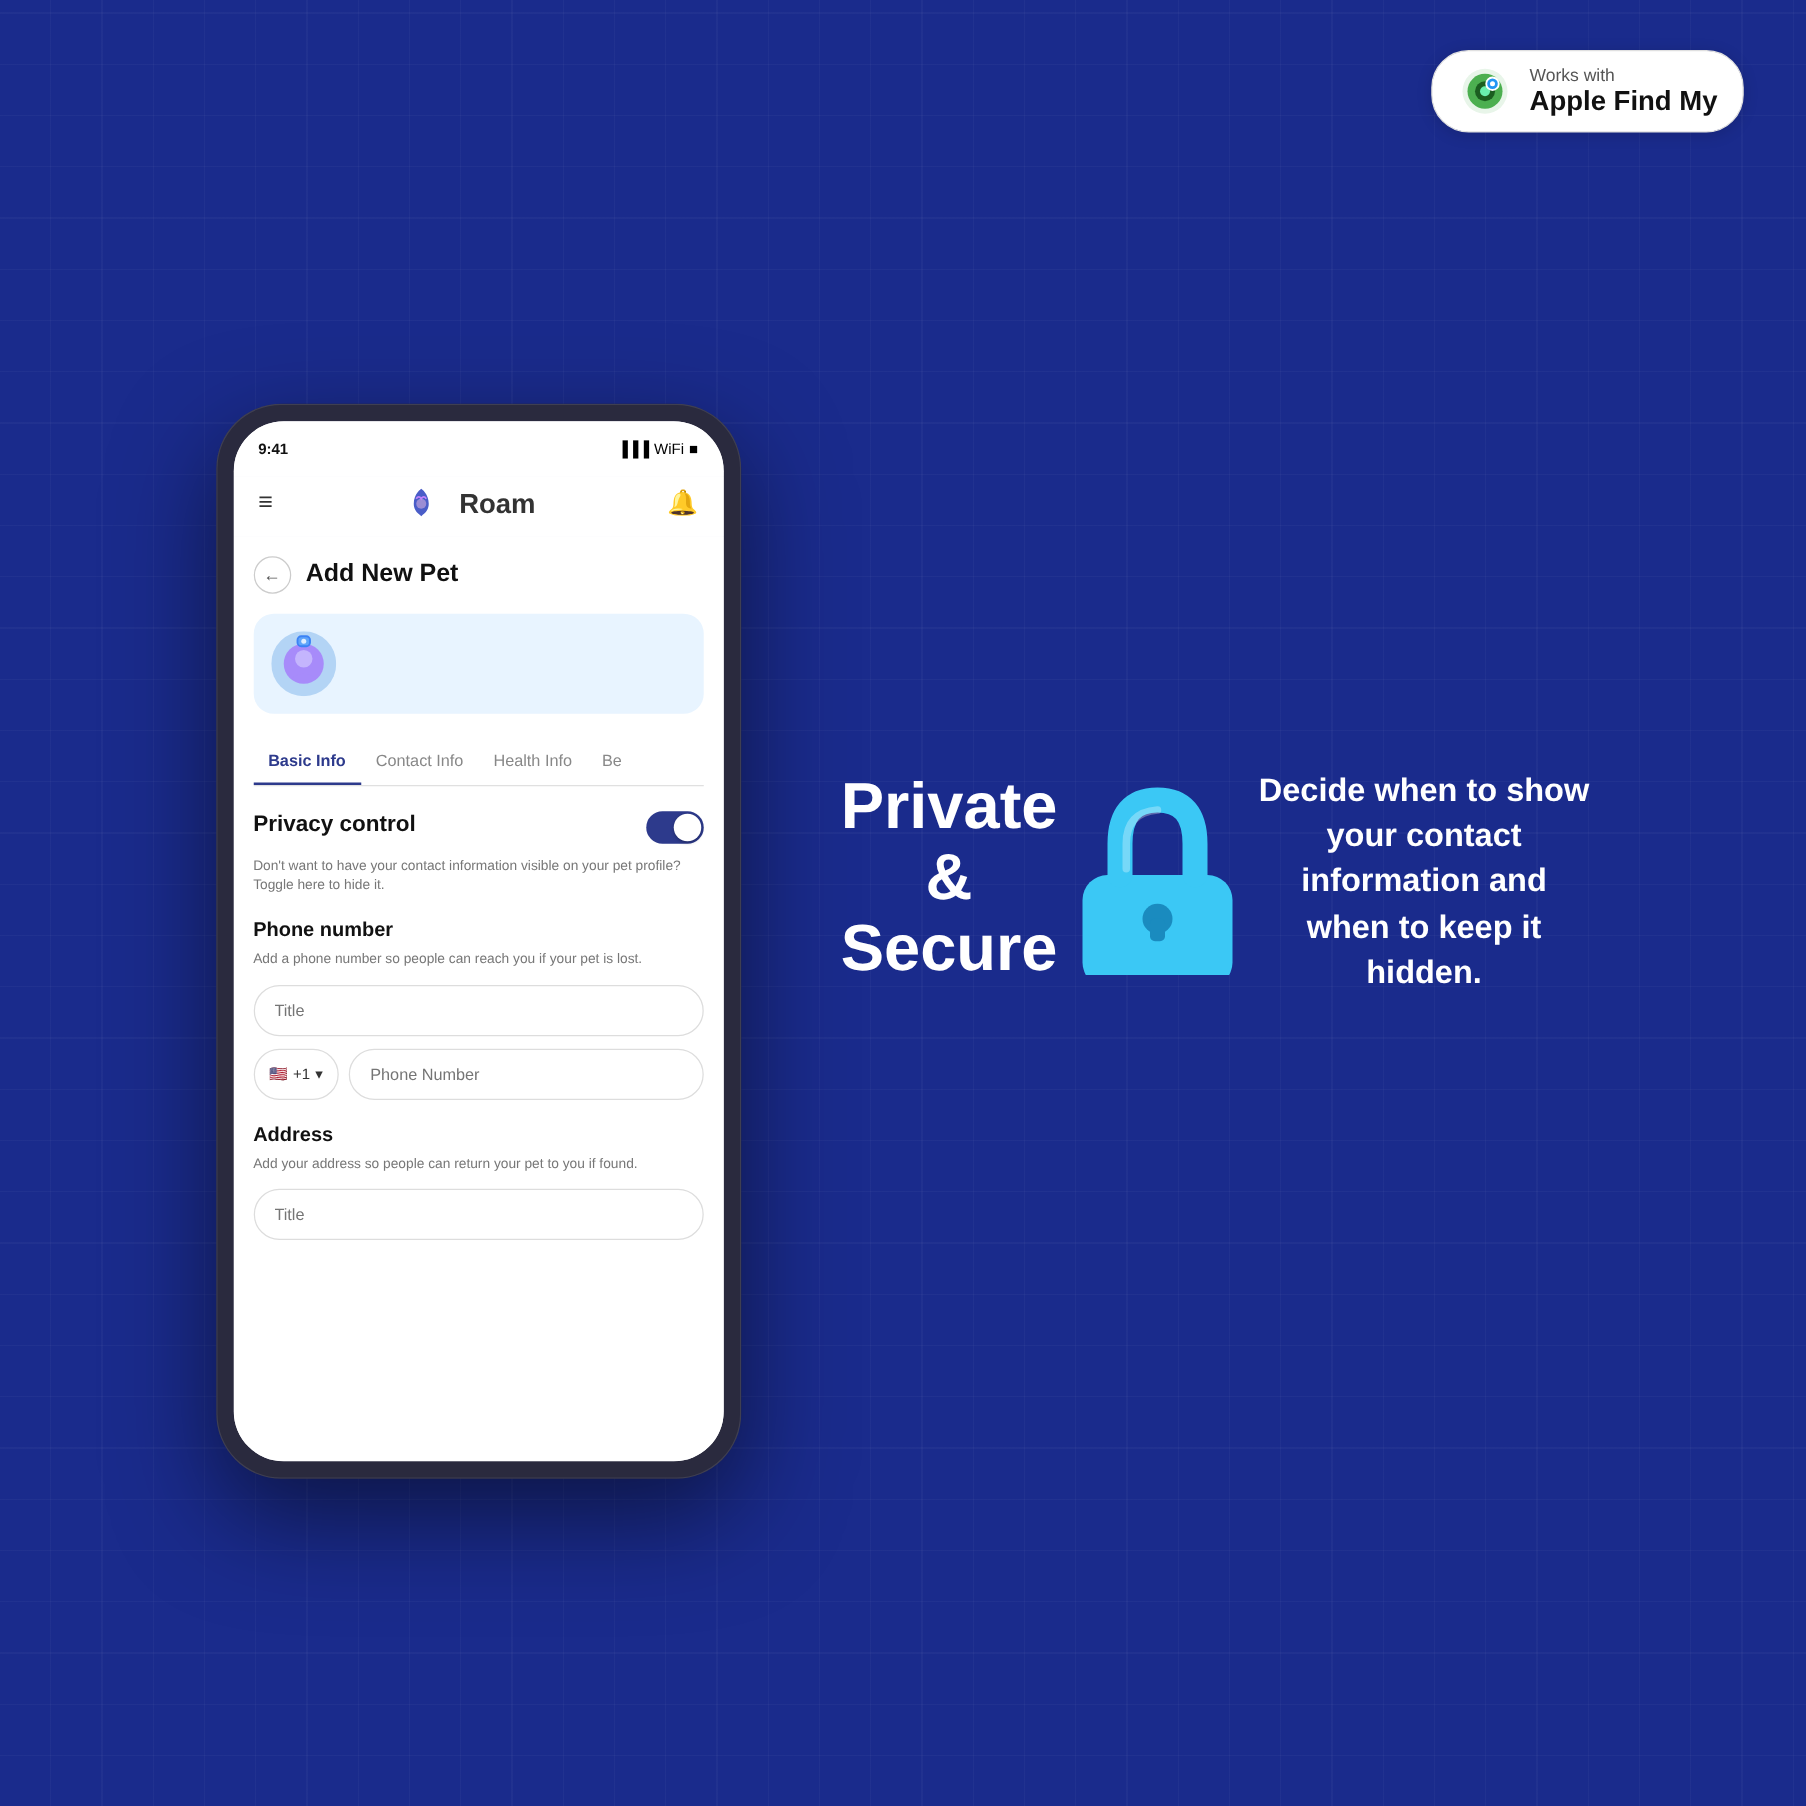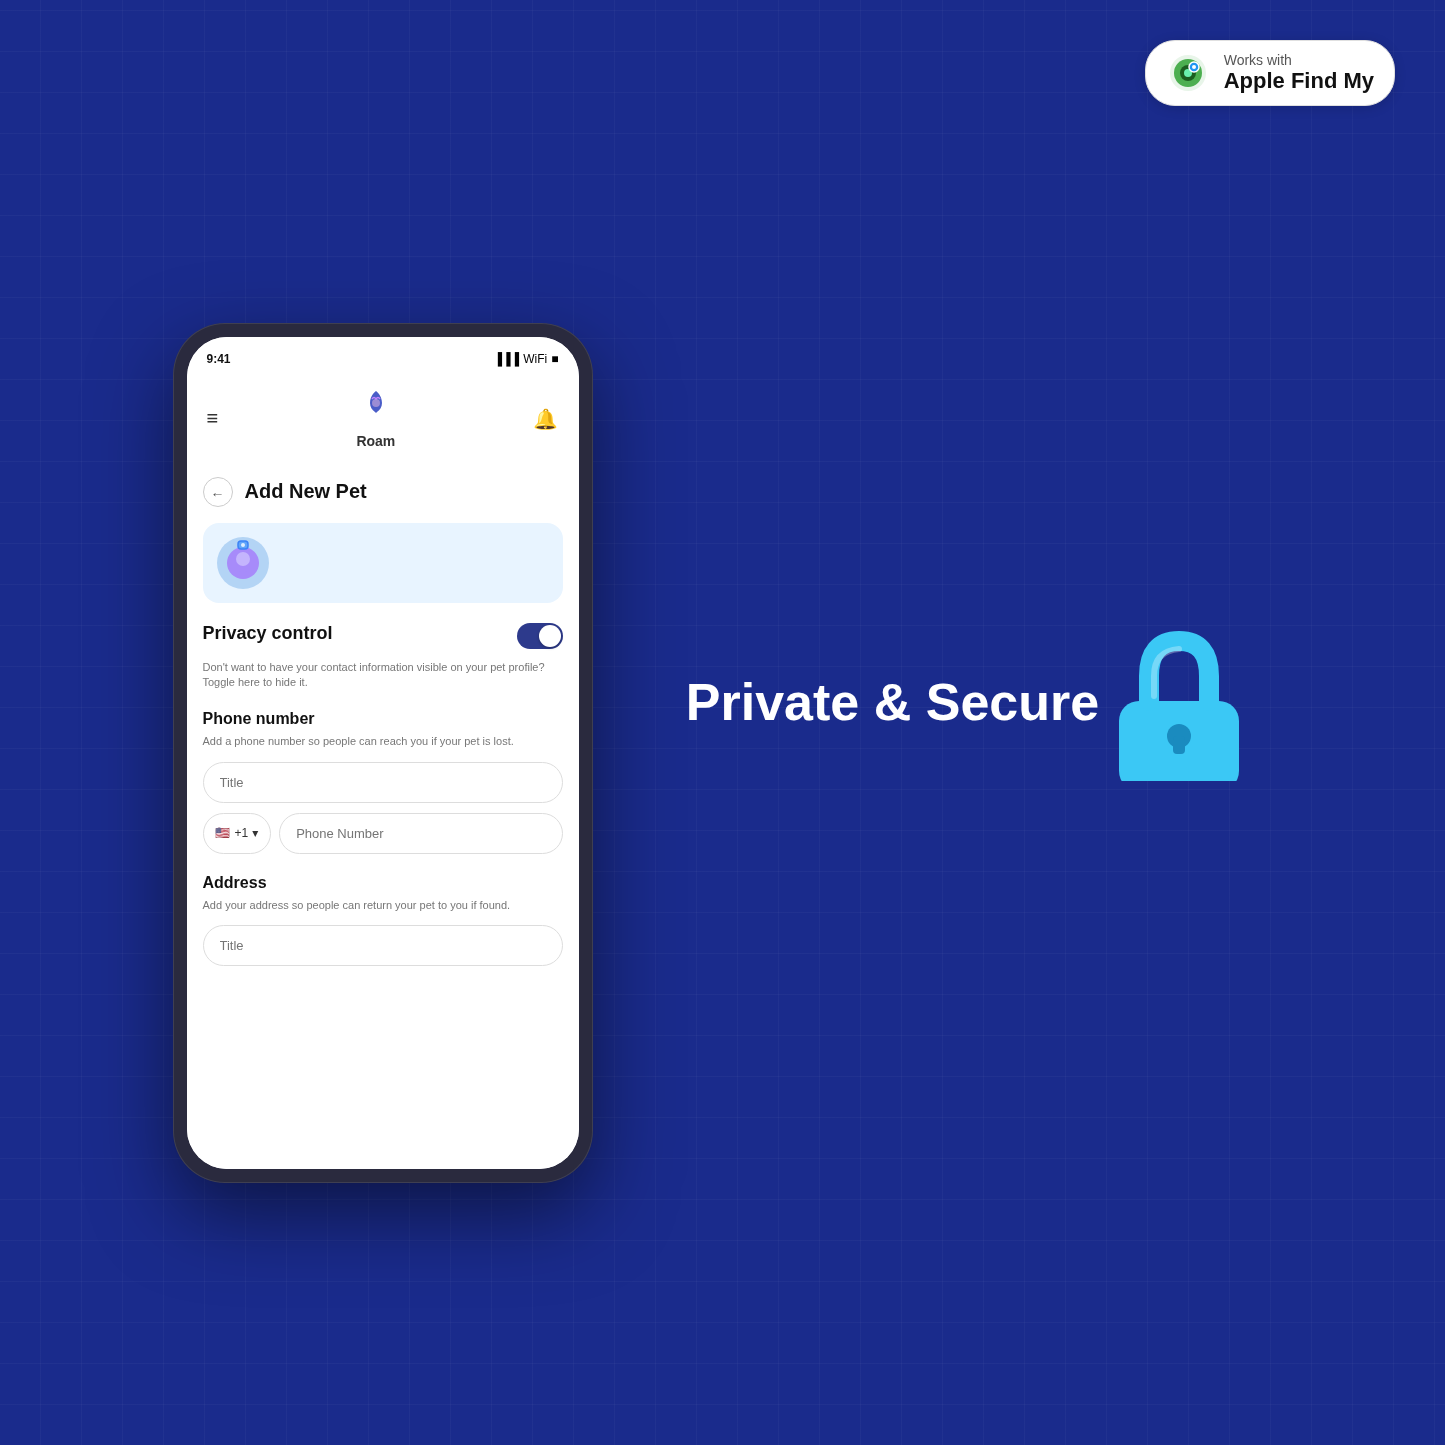--- a/index.html
+++ b/index.html
@@ -114,24 +114,23 @@
       flex-shrink: 0;
     }
     .nav-menu-icon {
       font-size: 20px;
       color: #333;
     }
     .nav-logo {
       display: flex;
       align-items: center;
       gap: 16px;
-      font-size: 14px;
+      font-size: 22px;
       font-weight: 700;
       color: #333;
-      flex-direction: column;
     }
     .nav-logo-icon {
       width: 28px;
       height: 28px;
     }
     .nav-bell {
       font-size: 20px;
       color: #333;
     }
     
@@ -442,20 +441,26 @@
             <circle cx="26" cy="26" r="26" fill="#b3d4f5"></circle>
             <circle cx="26" cy="26" r="16" fill="#a78bfa"></circle>
             <circle cx="26" cy="22" r="7" fill="#c4b5fd"></circle>
             <path d="M16 38 Q26 30 36 38" fill="#a78bfa"></path>
             <rect x="21" y="4" width="10" height="8" rx="3" fill="#60a5fa" stroke="#3b82f6" stroke-width="1.5"></rect>
             <circle cx="26" cy="8" r="2" fill="white" opacity="0.8"></circle>
           </svg>
         </div>
 
         
+        <div class="tabs">
+          <div class="tab active">Basic Info</div>
+          <div class="tab">Contact Info</div>
+          <div class="tab">Health Info</div>
+          <div class="tab">Be</div>
+        </div>
 
         
         <div class="privacy-row">
           <span class="section-label">Privacy control</span>
           <div class="toggle"></div>
         </div>
         <div class="privacy-desc">Don't want to have your contact information visible on your pet profile? Toggle here to hide it.</div>
 
         
         <div class="subsection-label">Phone number</div>
@@ -488,15 +493,16 @@
 
         <path d="M50 80 L50 55 Q50 20 80 20 Q110 20 110 55 L110 80" stroke="#3bc8f5" stroke-width="20" fill="none" stroke-linecap="round"></path>
 
         <circle cx="80" cy="115" r="12" fill="#1a8bbf"></circle>
         <rect x="74" y="115" width="12" height="18" rx="4" fill="#1a8bbf"></rect>
 
         <path d="M55 75 L55 55 Q55 30 80 28" stroke="rgba(255,255,255,0.3)" stroke-width="6" fill="none" stroke-linecap="round"></path>
       </svg>
     </div>
 
+    <p class="body-text-1">Decide when to show your contact information and when to keep it hidden.</p>
   </div>
 
 </div>
 
 </body></html>

